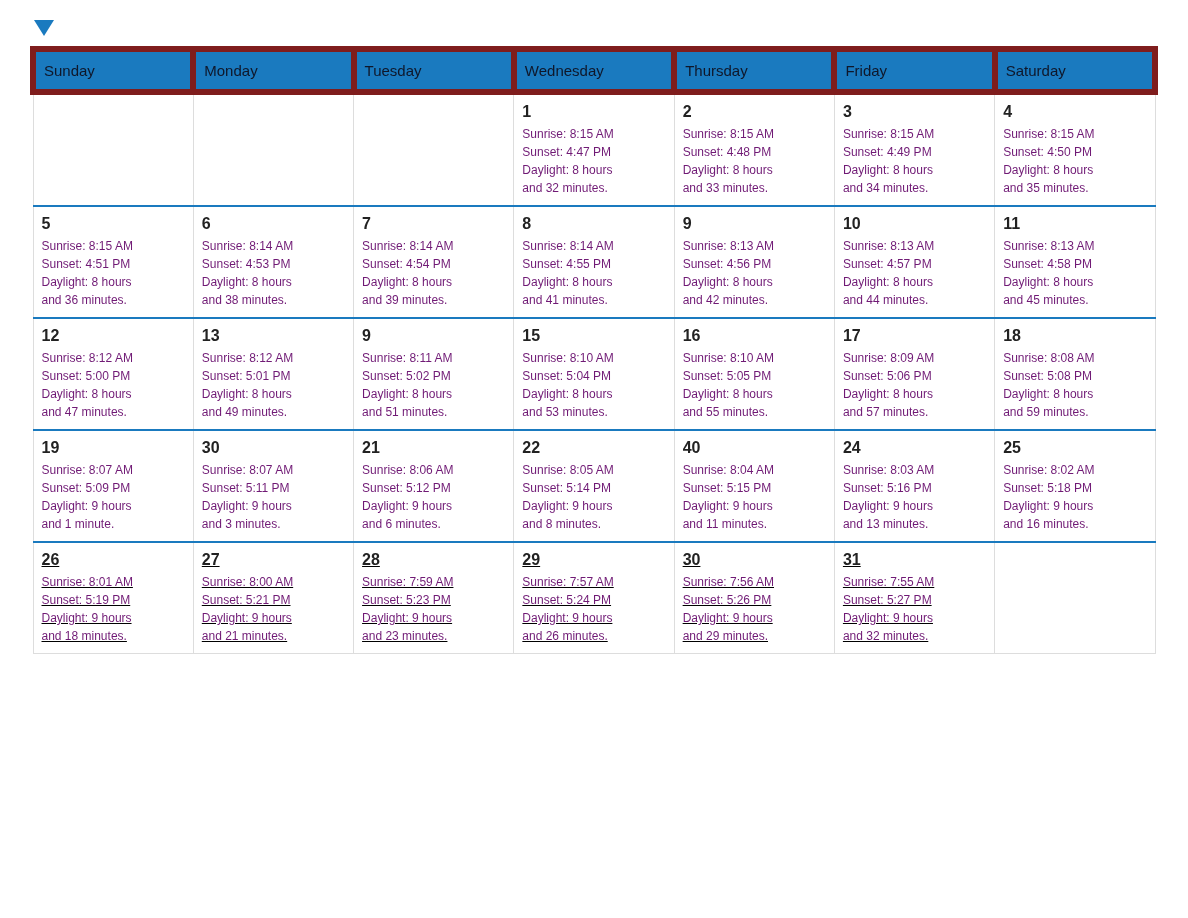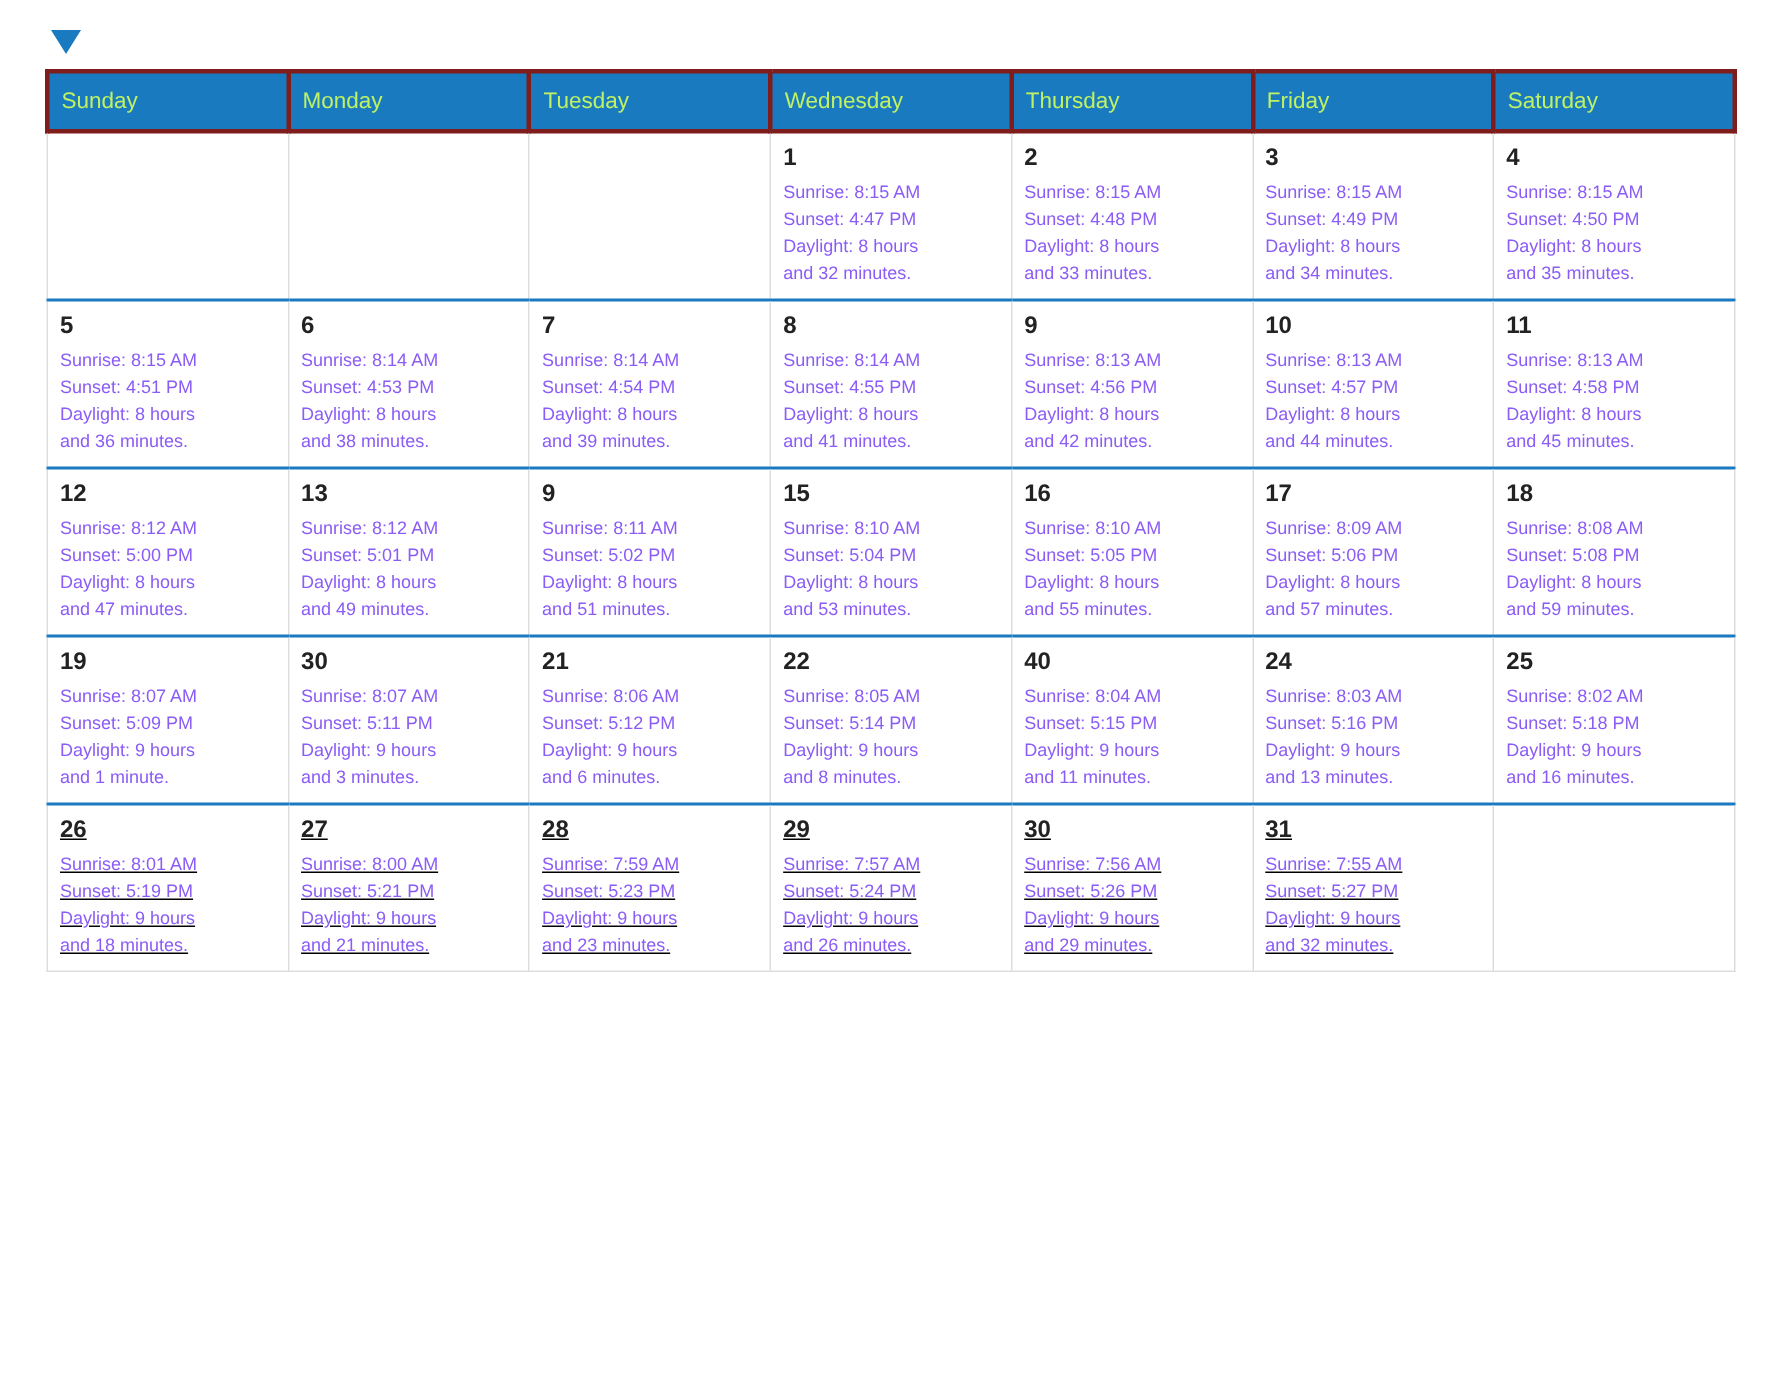--- a/index.html
+++ b/index.html
@@ -61,45 +61,45 @@
       color: #555;
       margin-top: 4px;
     }
     .calendar {
       width: 100%;
       border-collapse: collapse;
       margin-top: 10px;
     }
     .calendar th {
       background-color: #1a7abf;
-      color: #bef264;
+      color: #0f172a;
       padding: 10px 8px;
       font-size: 15px;
       font-weight: normal;
       text-align: left;
-      border: 3px solid #7f1d1d;
+      border: 6px solid #7f1d1d;
       margin-left: 28px;
     }
     .calendar td {
       vertical-align: top;
       padding: 8px;
       border: 1px solid #ddd;
       width: calc(100% / 7);
       height: 110px;
     }
     .day-num {
       font-size: 16px;
       font-weight: bold;
       color: #222;
       display: block;
       margin-bottom: 4px;
     }
     .day-info {
       font-size: 12px;
-      color: #8b5cf6;
+      color: #701a75;
       line-height: 1.5;
     }
     .calendar tr td {
       border-bottom: 2px solid #1a7abf;
     }
     .calendar tr:last-child td {
       border-bottom: 1px solid #ddd;
       text-decoration: underline;
     }
     .empty-cell {

